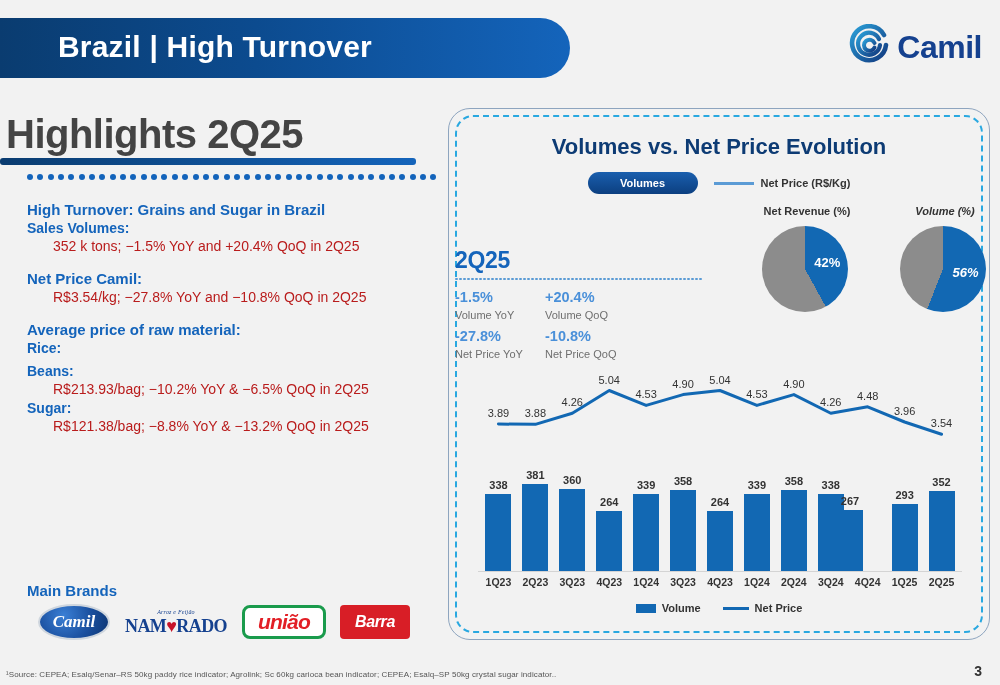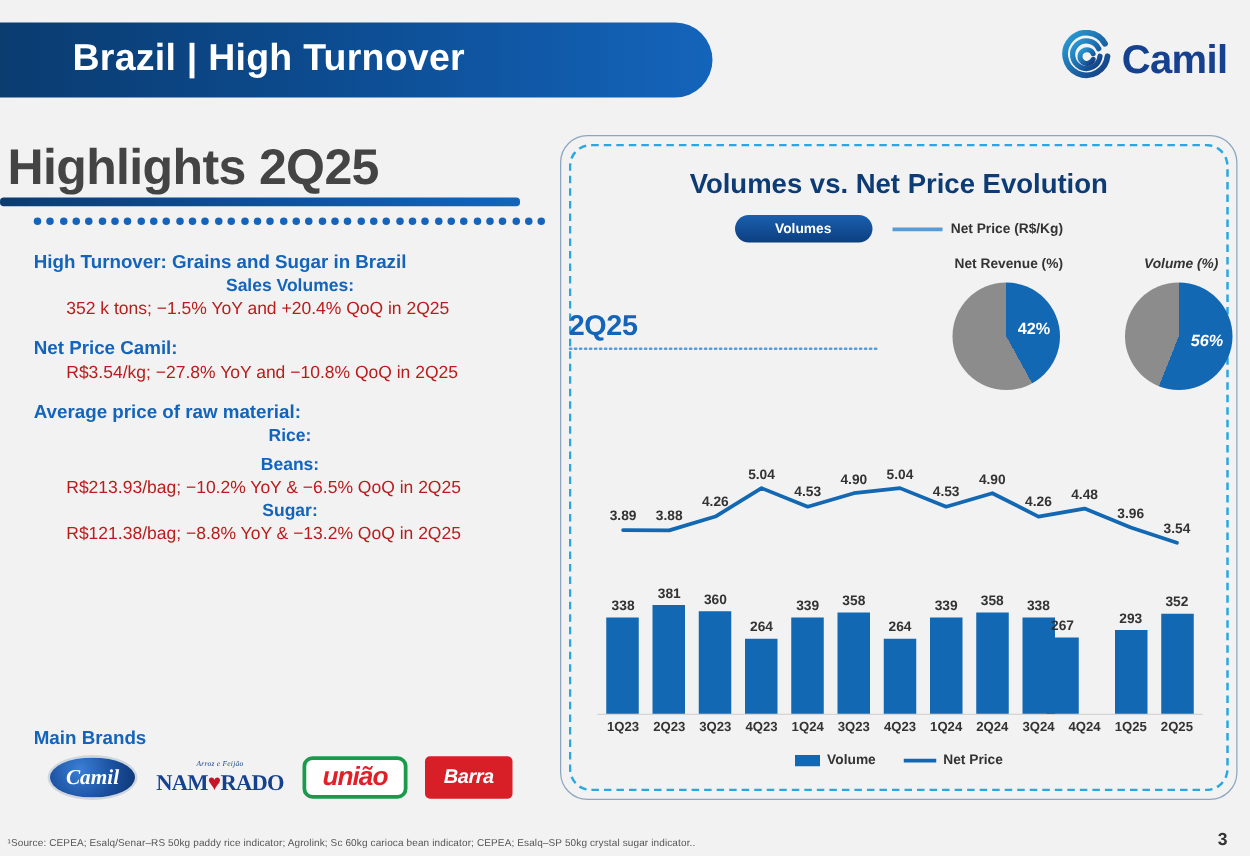--- a/index.html
+++ b/index.html
@@ -48,21 +48,21 @@
   }
   .hl-dots i { width: 6px; height: 6px; border-radius: 50%; background: #1464bb; display:block;}
 
   
   .content { position: absolute; left: 27px; top: 200px; width: 410px; }
   .c-head {
     color: #1464bb; font-size: 15px; font-weight: bold;
     line-height: 19px;
   }
   .c-sub {
-    color: #1464bb; font-size: 14px; font-weight: bold; line-height: 18px; text-align: center;
+    color: #1464bb; font-size: 14px; font-weight: bold; line-height: 18px;
   }
   .c-body {
     color: #b91c1c; font-size: 14px; line-height: 19px;
     padding-left: 26px;
   }
   .gap-l { height: 13px; }
   .gap-s { height: 5px; }
 
   
   .brands-title {
@@ -179,21 +179,21 @@
   .bar-val {
     position: absolute; width: 40px; left: -7px; text-align: center;
     font-size: 11px; color: #333333; font-weight: bold;
   }
   .x-label {
     position: absolute; width: 44px; text-align: center;
     font-size: 10.5px; color: #333333; font-weight: bold;
   }
   .line-val {
     position: absolute; width: 40px; text-align: center;
-    font-size: 11px; color: #333333; font-weight: bold;
+    font-size: 11px; color: #333333; font-weight: normal;
   }
   .legend-bottom {
     position: absolute; left: 0; right: 0; top: 600px;
     display: flex; justify-content: center; align-items: center; gap: 22px;
   }
   .lb-item { display: flex; align-items: center; gap: 6px; }
   .lb-sw-bar { width: 20px; height: 9px; background: #1268b3; display: block; }
   .lb-sw-line { width: 26px; height: 3px; background: #1268b3; display: block; }
   .lb-label { font-size: 11px; color: #333333; font-weight: bold; }
 </style>
@@ -371,20 +371,30 @@
         <i></i>
         <i></i>
         <i></i>
         <i></i>
         <i></i>
         <i></i>
         <i></i>
         <i></i>
         <i></i>
       </div>
+    <div class="kpi-grid">
+      <div class="kpi-val">-1.5%</div>
+      <div class="kpi-val">+20.4%</div>
+      <div class="kpi-lbl">Volume YoY</div>
+      <div class="kpi-lbl">Volume QoQ</div>
+      <div class="kpi-val">-27.8%</div>
+      <div class="kpi-val">-10.8%</div>
+      <div class="kpi-lbl">Net Price YoY</div>
+      <div class="kpi-lbl">Net Price QoQ</div>
+    </div>
   </div>
 
   <div class="pie-group" style="left:750px; width:90px;">
     <div class="pie-caption">Net Revenue (%)</div>
     <div class="pie" id="pie0" style="background: conic-gradient(rgb(18, 104, 179) 0deg, rgb(18, 104, 179) 151.2deg, rgb(140, 140, 140) 151.2deg, rgb(140, 140, 140) 360deg);">
       <span class="pie-label" id="pie0lbl" style="left: 52.246px; top: 29.0314px;">42%</span>
     </div>
   </div>
 
   <div class="pie-group" style="left:888px; width:90px;font-style:italic;">

